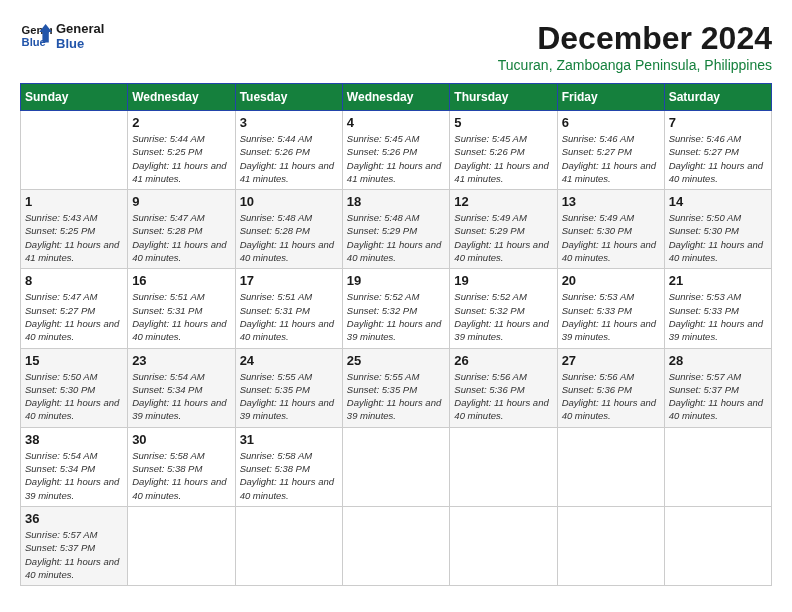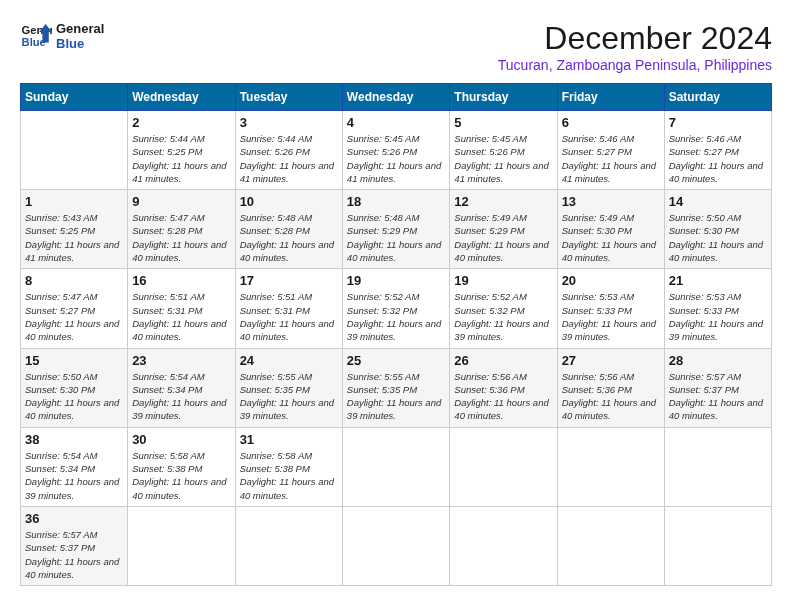--- a/index.html
+++ b/index.html
@@ -23,34 +23,34 @@
     }
     .logo-icon {
       width: 32px;
       height: 32px;
     }
     .title-area {
       text-align: right;
     }
     .month-title {
       font-size: 32px;
-      font-weight: normal;
+      font-weight: bold;
       color: #1a1a1a;
     }
     .location-title {
       font-size: 14px;
-      color: #6d28d9;
+      color: #15803d;
     }
     .calendar-table {
       width: 100%;
       border-collapse: collapse;
       font-size: 10px;
     }
     .calendar-table th {
-      background: #0369a1;
+      background: #15803d;
       color: #fff;
       padding: 6px 4px;
       text-align: left;
       font-size: 12px;
       border: 1px solid #2244aa;
     }
     .calendar-table td {
       border: 1px solid #ccc;
       vertical-align: top;
       padding: 4px;

